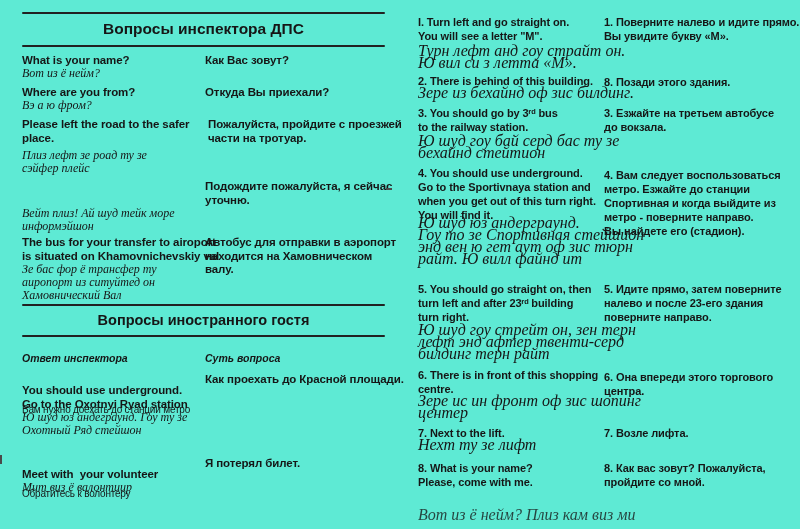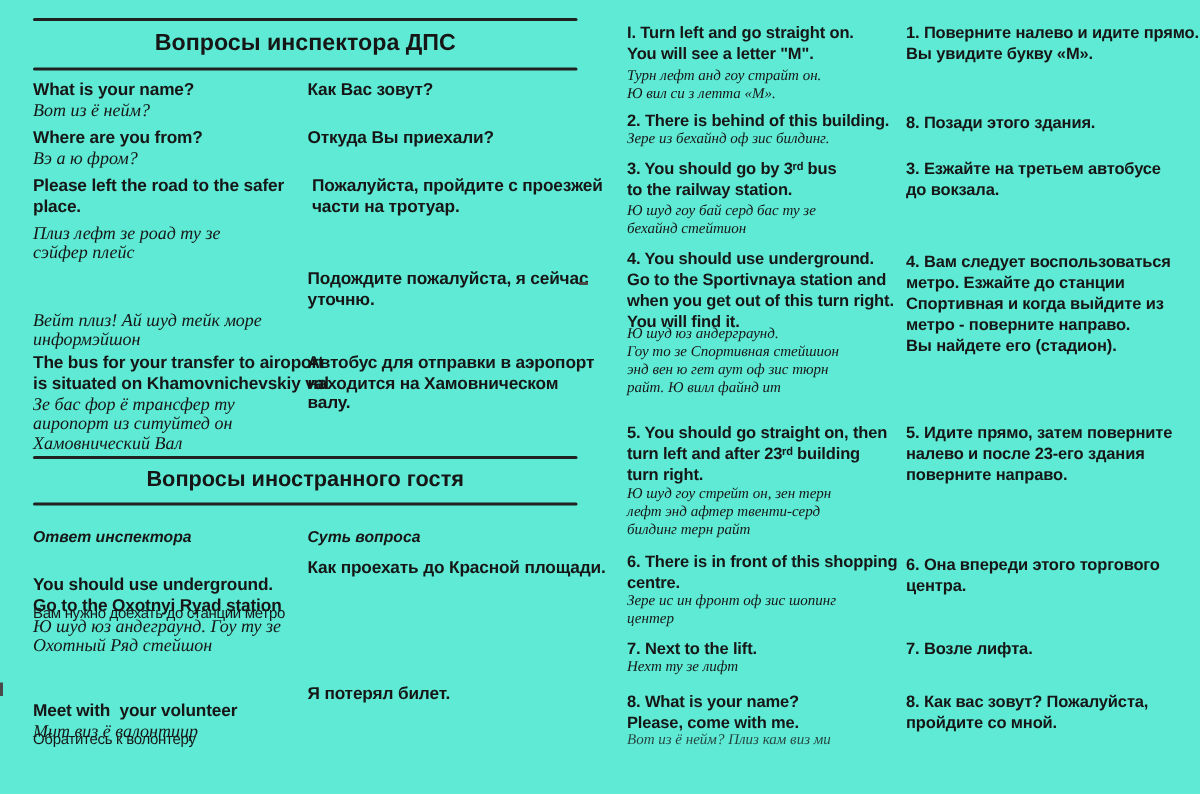--- a/index.html
+++ b/index.html
@@ -8,29 +8,29 @@
     font-family:"Liberation Sans",sans-serif;color:#161616;
   }
   .t{position:absolute;white-space:pre;color:#161616;}
   
   .eb{font-weight:bold;font-size:11.5px;line-height:13.5px;letter-spacing:-0.1px;}
   .rb{font-weight:bold;font-size:11.5px;line-height:13.5px;letter-spacing:-0.1px;}
   .it{font-family:"Liberation Serif",serif;font-style:italic;font-size:12px;line-height:13px;}
   .pl{font-size:10px;line-height:13px;letter-spacing:-0.2px;margin-top:32px;}
   
   .nb{font-weight:bold;font-size:11px;line-height:14px;letter-spacing:-0.1px;}
-  .ni{font-family:"Liberation Serif",serif;font-style:italic;font-size:10px;line-height:12px;}
+  .ni{font-family:"Liberation Serif",serif;font-style:italic;font-size:16px;line-height:12px;}
   .nr{font-weight:bold;font-size:11px;line-height:14px;letter-spacing:-0.1px;}
   
   .h1{font-weight:bold;font-size:15.5px;line-height:19px;width:363px;text-align:center;white-space:pre;}
   .h2{font-weight:bold;font-size:14.5px;line-height:18px;width:363px;text-align:center;white-space:pre;}
   .sh{font-weight:bold;font-size:10.5px;line-height:12px;font-style:italic;}
   .rule{position:absolute;height:2px;background:#212121;border-radius:1px;}
   .speck{position:absolute;background:#4a4a4a;}
-  .faded{opacity:.78;}
+  .faded{opacity:.78;margin-top:21px;}
 </style>
 </head>
 <body>
 
 <div class="stage">
 
   <div class="rule" style="left:22px;top:12px;width:363px"></div>
   <div class="t h1" style="left:22px;top:19px">Вопросы инспектора ДПС</div>
   <div class="rule" style="left:22px;top:45px;width:363px"></div>
 

